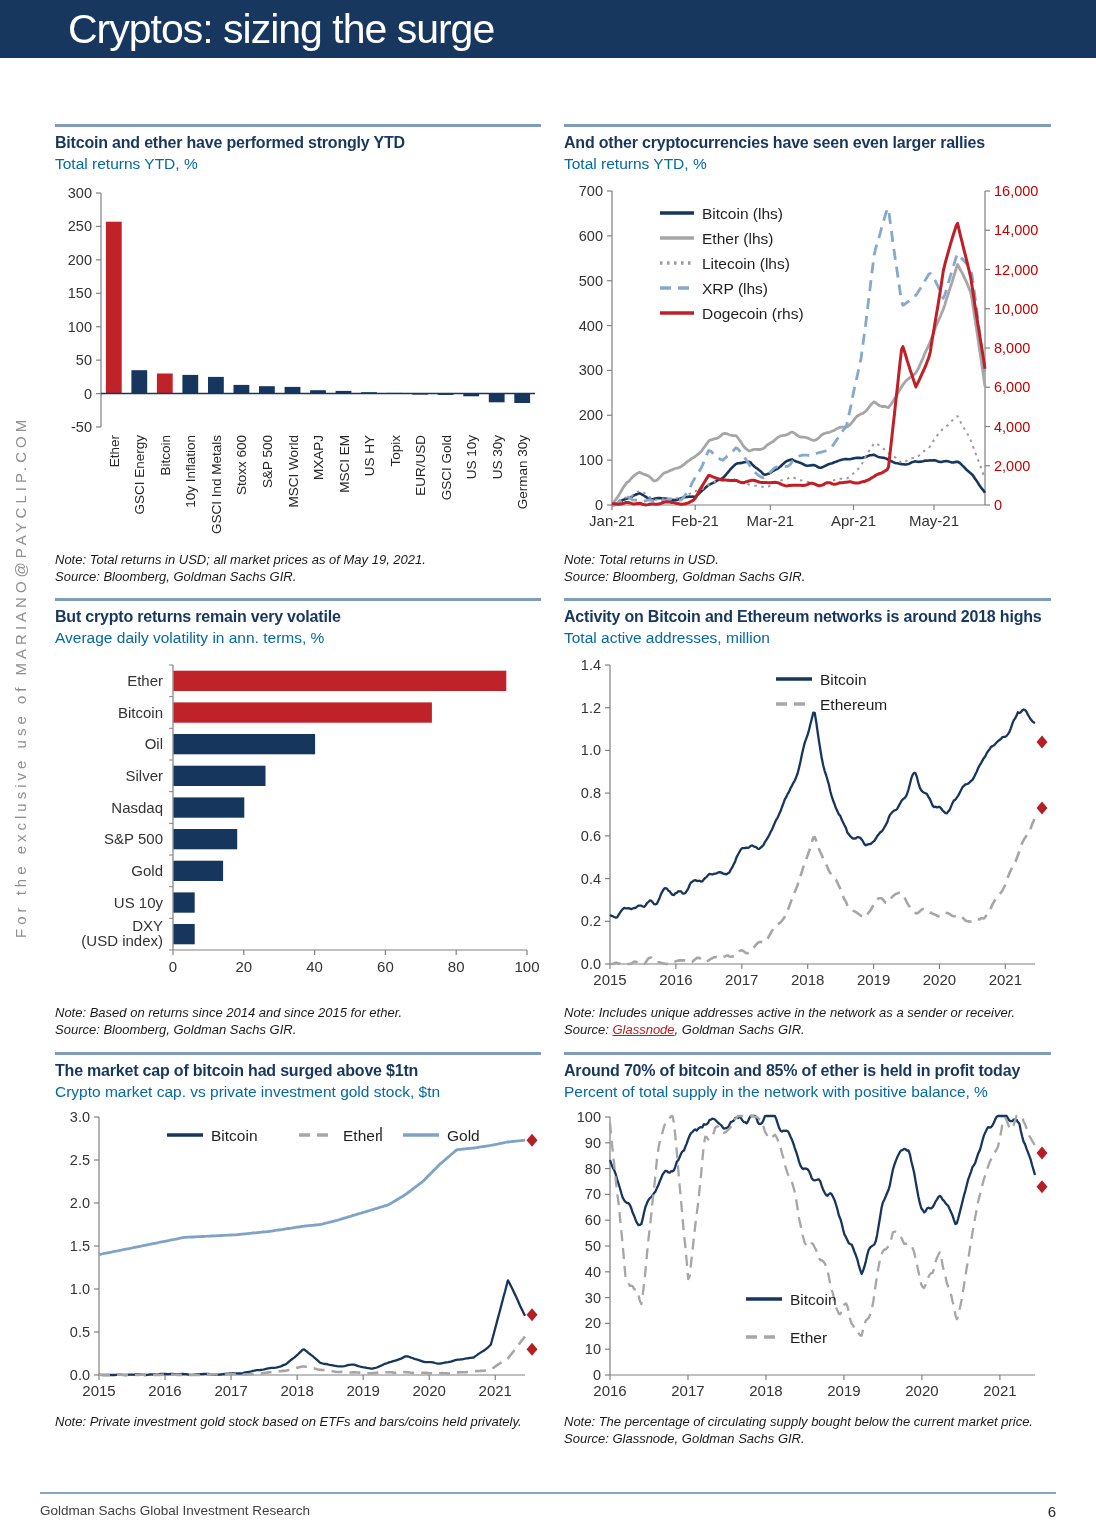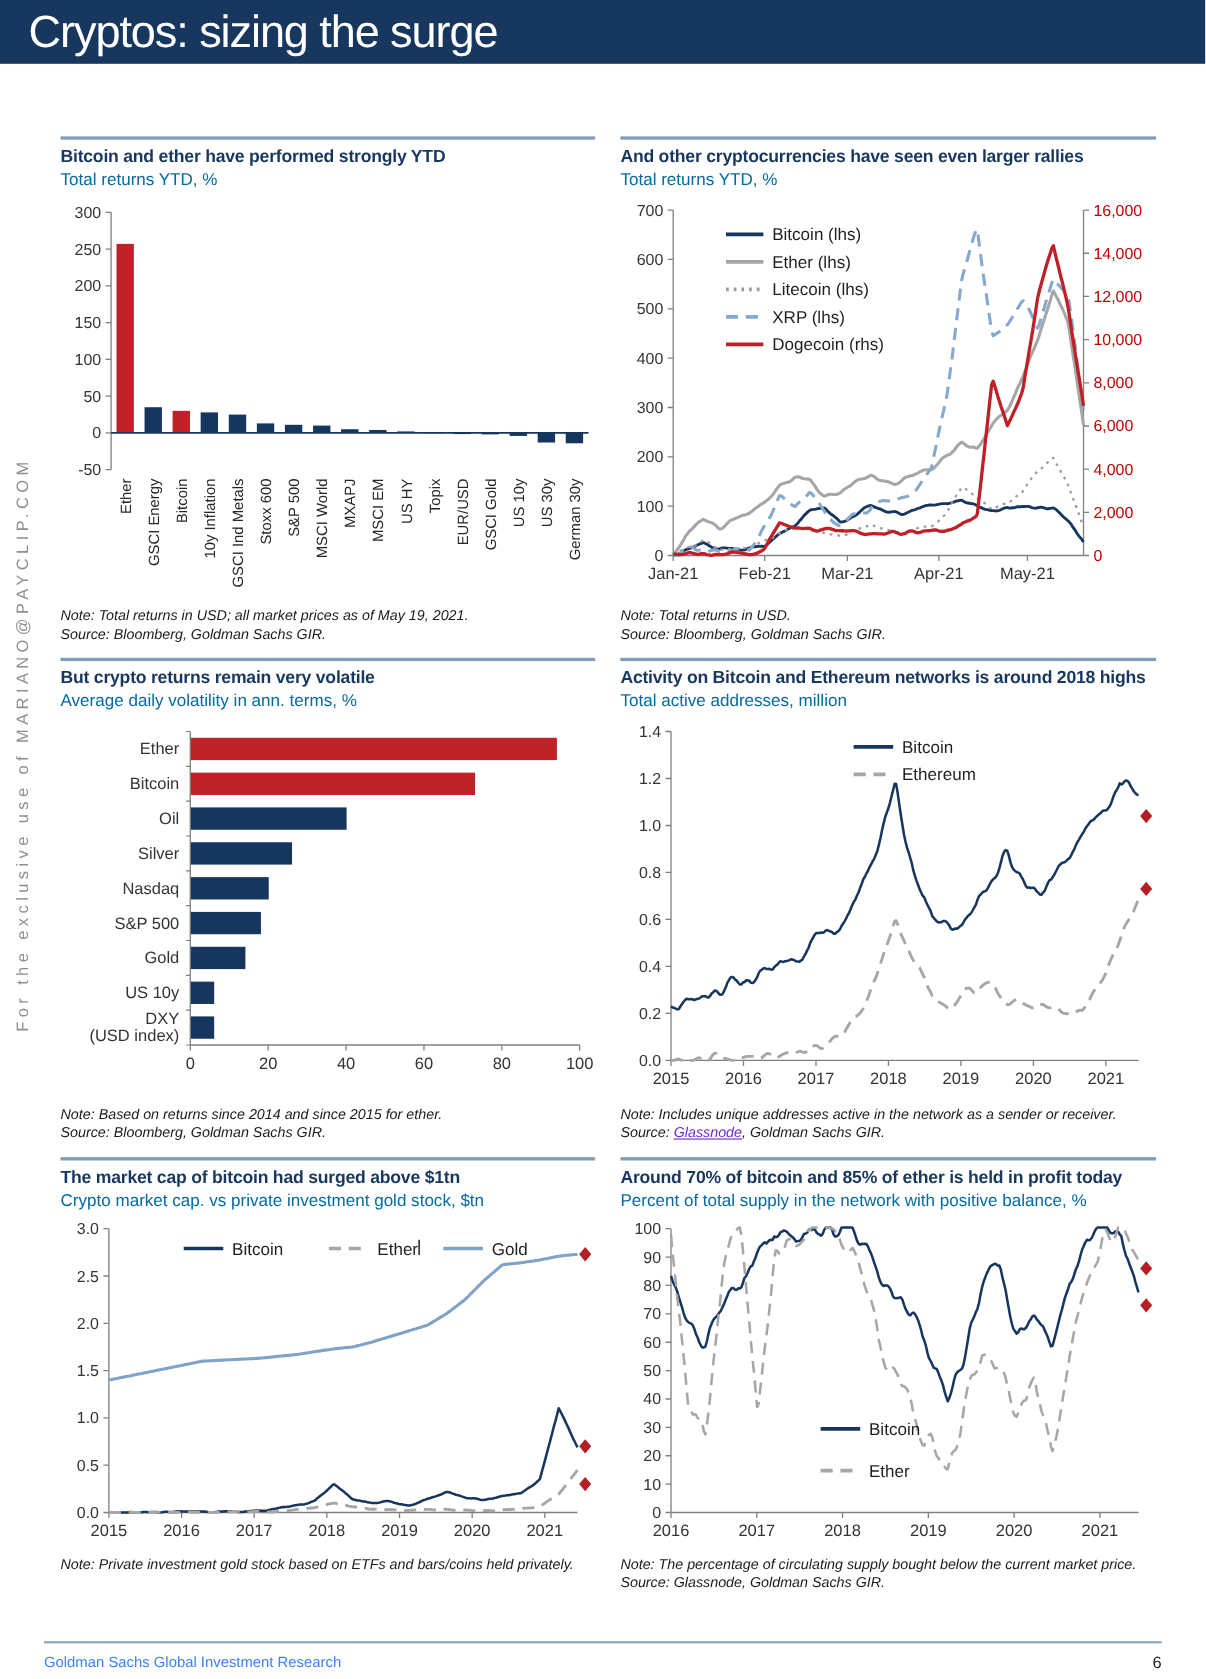--- a/index.html
+++ b/index.html
@@ -1,32 +1,32 @@
 <!DOCTYPE html>
 <html><head>
 <meta charset="utf-8">
 <style>
   html,body{margin:0;padding:0;background:#ffffff;}
   body{font-family:"Liberation Sans","DejaVu Sans",sans-serif;color:#1a1a1a;}
   .page{position:relative;width:1096px;height:1526px;background:#fff;overflow:hidden;}
   .hdr{height:58px;background:#17375e;color:#fff;display:flex;align-items:center;}
-  .hdr .t{font-size:41px;letter-spacing:-1px;padding-left:26px;line-height:58px;white-space:nowrap;}
+  .hdr .t{font-size:41px;letter-spacing:-1px;padding-left:68px;line-height:58px;white-space:nowrap;}
   .watermark{position:absolute;left:12px;top:938px;transform-origin:0 0;transform:rotate(-90deg);
     color:#8f8f8f;font-size:15px;letter-spacing:4px;white-space:nowrap;}
   .content{display:grid;grid-template-columns:486px 487px;column-gap:23px;padding:0 45px 0 55px;margin-top:66px;}
   section.block{margin-bottom:13px;}
   .rule{height:3px;background:#7f9dba;margin-bottom:7px;}
   h3.ct{margin:0 0 3px 0;font-size:16px;font-weight:bold;color:#17375e;letter-spacing:-0.2px;white-space:nowrap;}
   .sub{font-size:15.5px;color:#0369a1;margin-bottom:6px;white-space:nowrap;}
   .chart{line-height:0;}
   .notes{margin-top:6px;font-size:13px;font-style:italic;color:#1a1a1a;line-height:1.32;}
-  .notes a{color:#6d28d9;text-decoration:underline;font-style:italic;}
+  .notes a{color:#b91c1c;text-decoration:underline;font-style:italic;}
   .footer{position:absolute;left:40px;right:40px;top:1492px;border-top:2px solid #8aa5c0;
     display:flex;justify-content:space-between;align-items:flex-start;padding-top:9px;}
-  .footer .b{font-size:13.5px;color:#3b82f6;}
+  .footer .b{font-size:13.5px;color:#404040;}
   .footer .p{font-size:15px;color:#262626;}
   svg text{font-family:"Liberation Sans","DejaVu Sans",sans-serif;}
 </style>
 </head>
 <body>
 
 <div class="page">
 
   <div class="hdr">
     <div class="t">Cryptos: sizing the surge</div>

